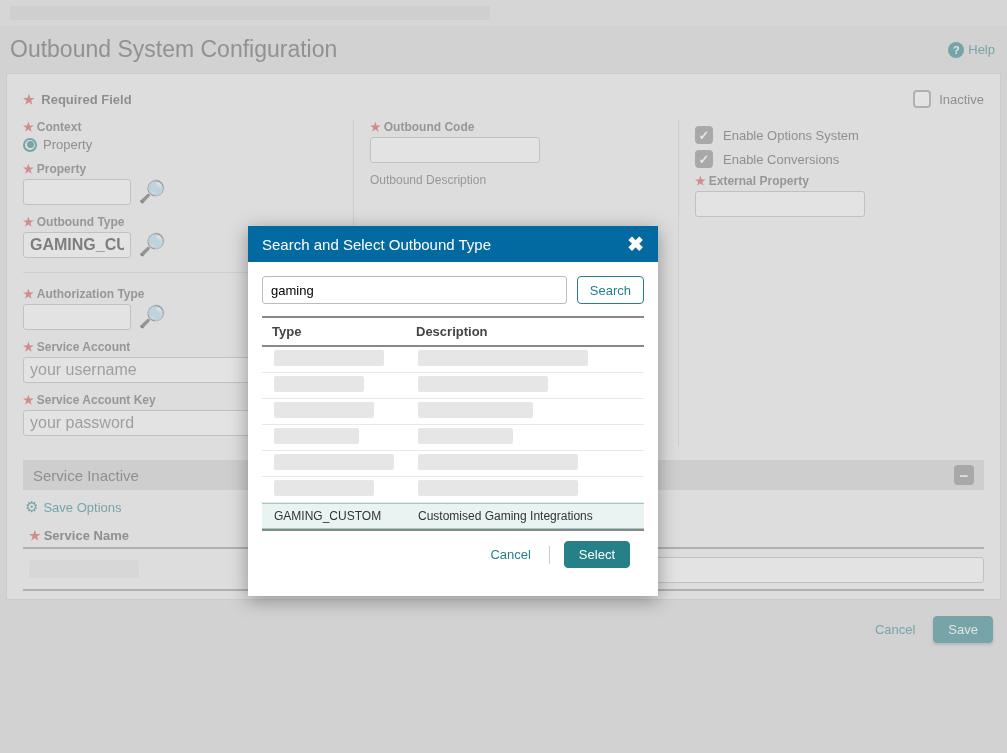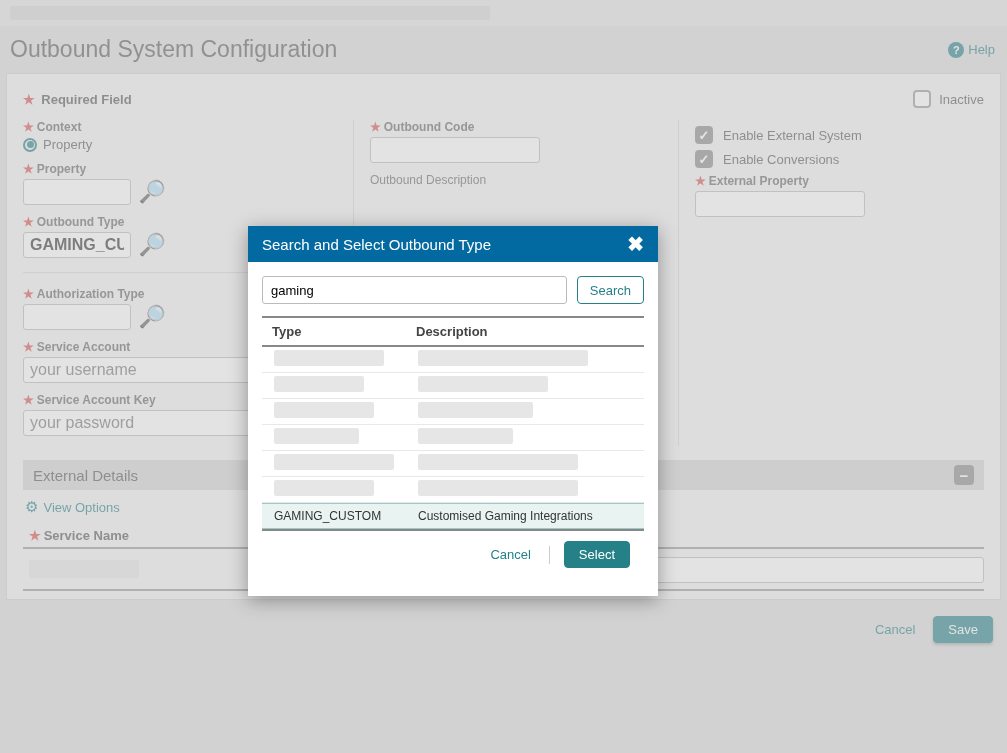--- a/index.html
+++ b/index.html
@@ -249,41 +249,41 @@
         <input class="input input-sm2" style="">
       </div>
       <div class="field-group">
         <span class="field-label" style="font-weight:normal;"><span>Outbound Description</span></span>
       </div>
     </div>
 
     <div class="col col3">
       <div class="check-row">
         <span class="checkbox checked"></span>
-        <span>Enable External System</span>
+        <span>Enable Options System</span>
       </div>
       <div class="check-row">
         <span class="checkbox checked"></span>
         <span>Enable Conversions</span>
       </div>
       <div class="field-group">
         <span class="field-label"><span class="star">★</span><span>External Property</span></span>
         <input class="input input-sm2" style="">
       </div>
     </div>
   </div>
 
   <div class="section-header">
-    <span>External Details</span>
+    <span>Service Inactive</span>
     <span class="collapse-btn">−</span>
   </div>
 
   <div class="view-options">
     <span class="gear-icon">⚙</span>
-    <span>View Options</span>
+    <span>Save Options</span>
   </div>
 
   <div class="svc-table">
     <div class="svc-head">
       <div class="svc-col1 svc-col-label"><span class="star">★</span><span>Service Name</span></div>
       <div class="svc-col2 svc-col-label"><span class="star">★</span><span>Service Path</span></div>
     </div>
     <div class="svc-body">
       <div class="svc-col1"><span class="blur-box" style="display:inline-block;width:110px;height:18px;"></span></div>
       <div class="svc-col2"><input class="input input-full" placeholder="please specify the base service path" style=""></div>

